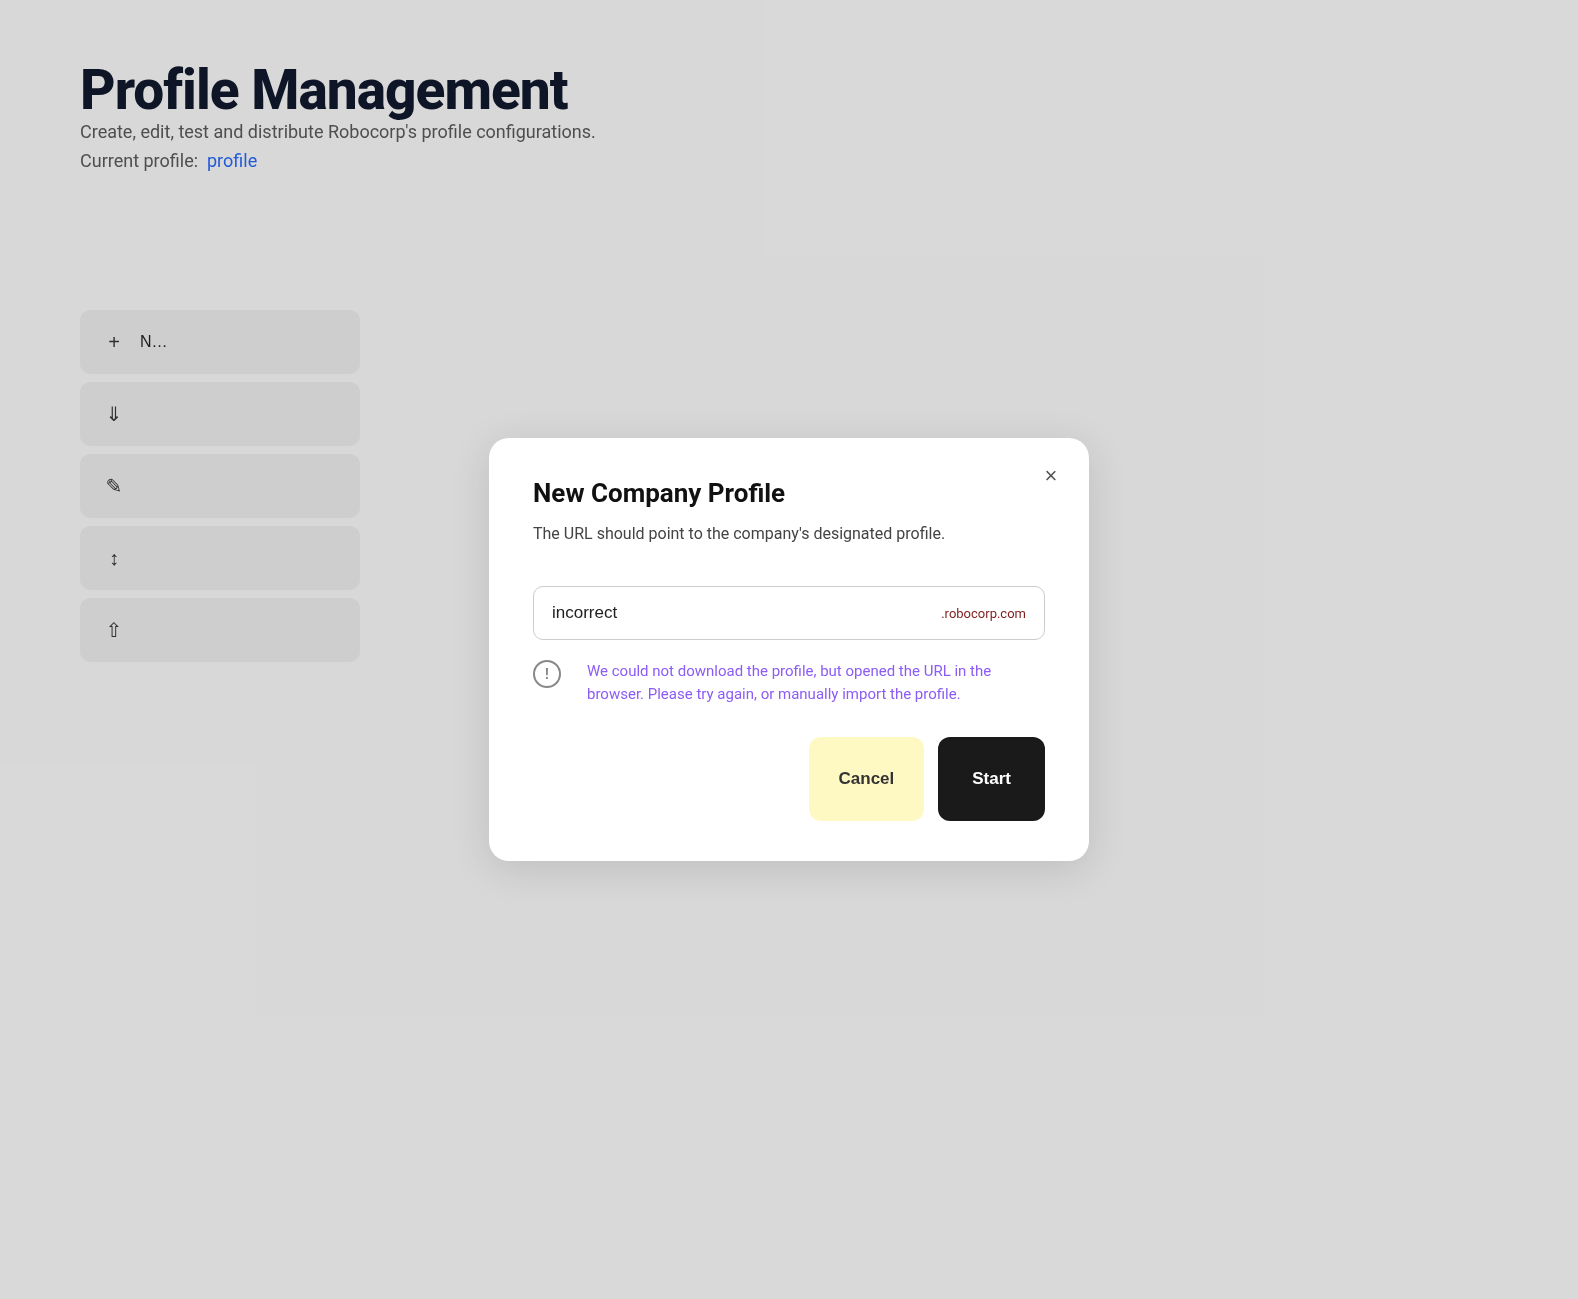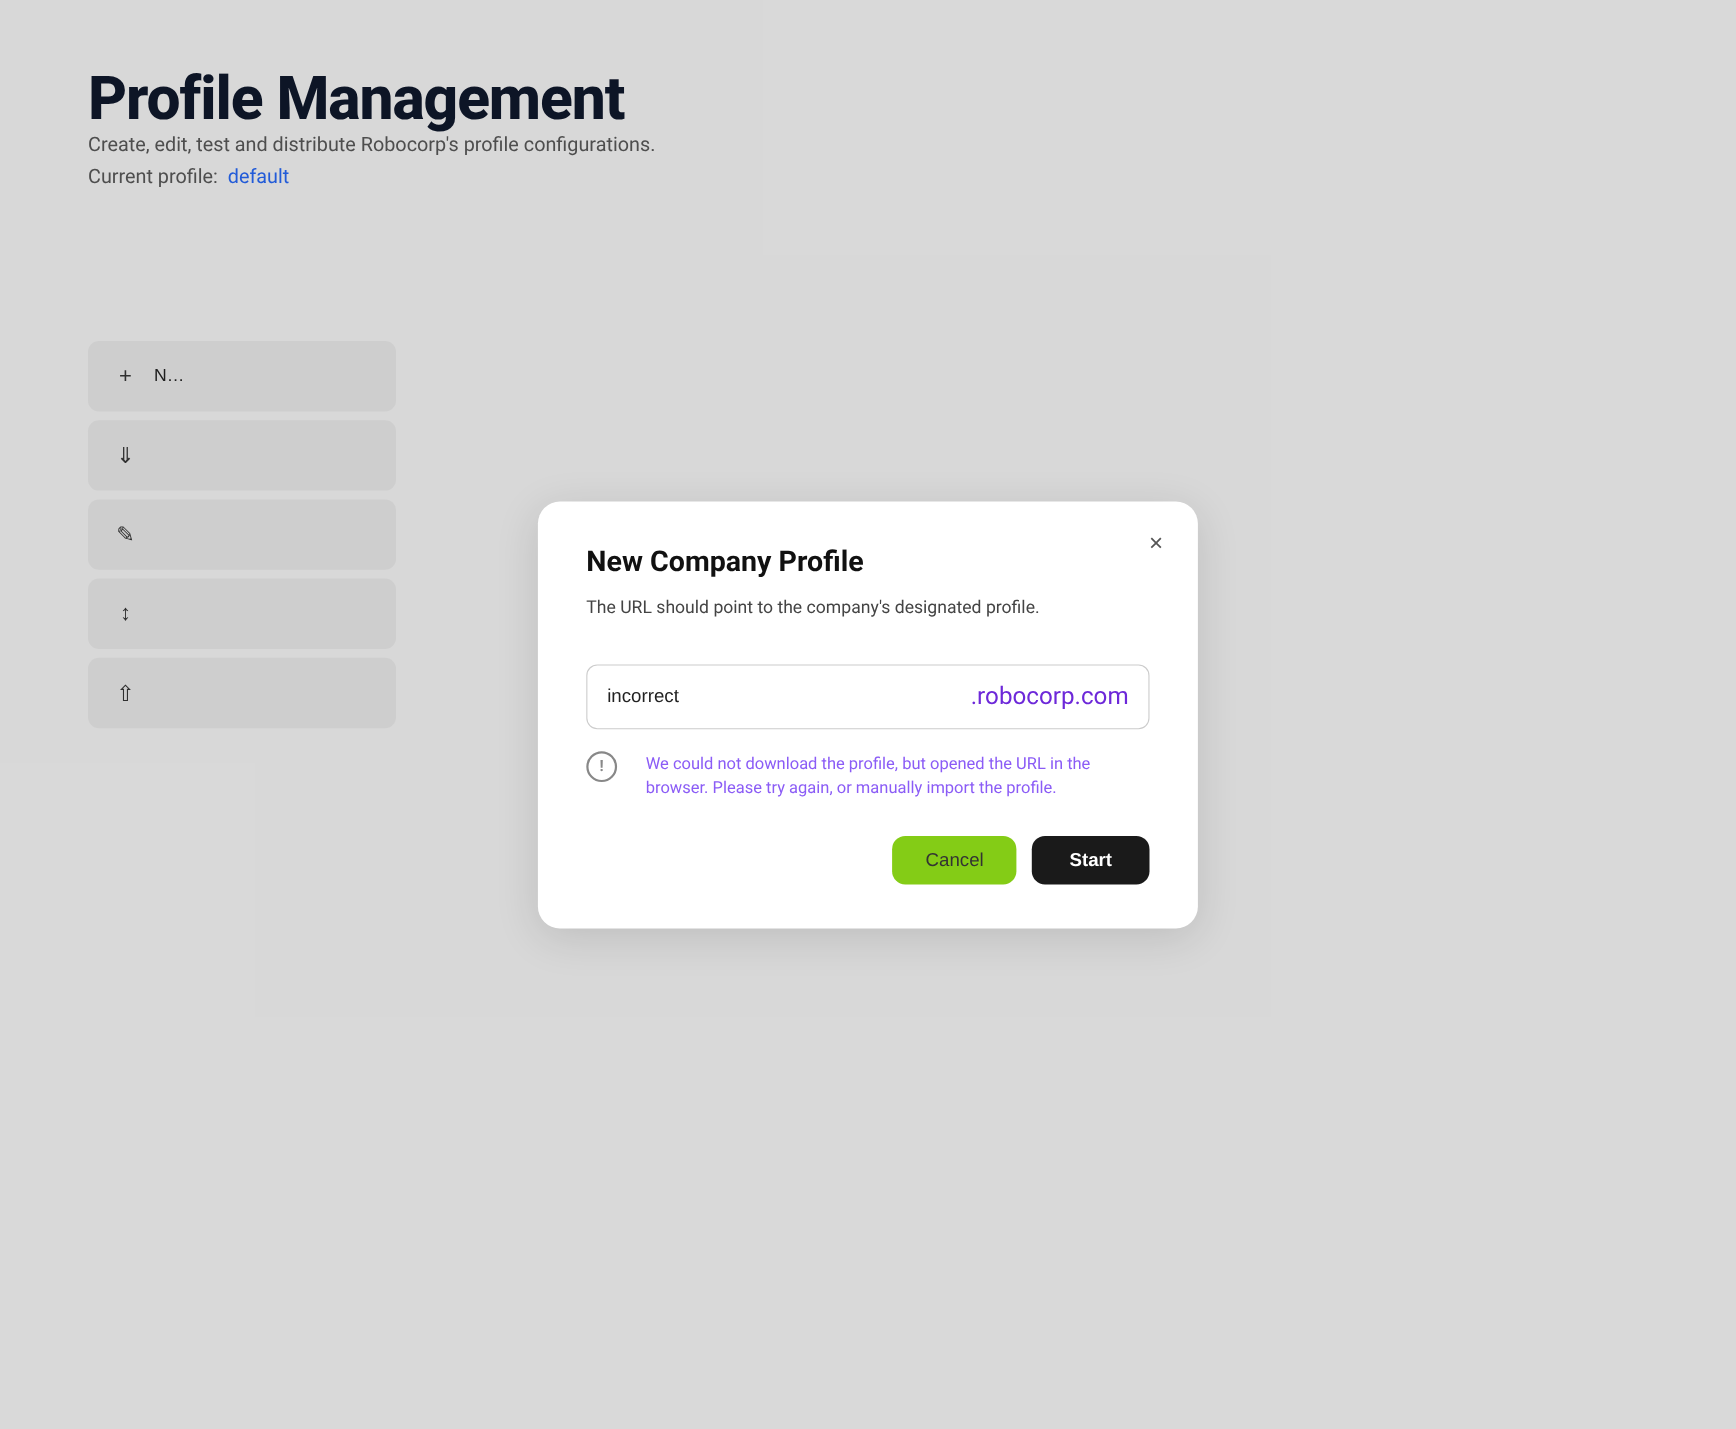--- a/index.html
+++ b/index.html
@@ -151,22 +151,22 @@
       flex: 1;
       border: none;
       outline: none;
       font-size: 17px;
       padding: 16px 18px;
       color: #222;
       background: transparent;
     }
 
     .url-suffix {
-      font-size: 22px;
-      color: #6d28d9;
+      font-size: 13px;
+      color: #7f1d1d;
       padding: 16px 18px 16px 0;
       white-space: nowrap;
     }
 
     .error-row {
       display: flex;
       align-items: flex-start;
       gap: 12px;
       margin-bottom: 32px;
     }
@@ -178,26 +178,26 @@
       margin-left: 14px;
     }
 
     .modal-actions {
       display: flex;
       justify-content: flex-end;
       gap: 14px;
     }
 
     .btn-cancel {
-      background: #84cc16;
+      background: #fef9c3;
       border: none;
       border-radius: 12px;
-      padding: 12px 30px;
+      padding: 32px 30px;
       font-size: 17px;
-      font-weight: 400;
+      font-weight: 700;
       color: #333;
       cursor: pointer;
     }
 
     .btn-start {
       background: #1a1a1a;
       border: none;
       border-radius: 12px;
       padding: 12px 34px;
       font-size: 17px;
@@ -223,21 +223,21 @@
   </style>
 </head>
 <body>
 
 <div class="page-background">
 
   <h1 class="page-title">Profile Management</h1>
   <p class="page-description">Create, edit, test and distribute Robocorp's profile configurations.</p>
   <p class="current-profile-line">
     <span>Current profile:</span>
-    &nbsp;<a class="current-profile-link">default</a>
+    &nbsp;<a class="current-profile-link">profile</a>
   </p>
 
   <div class="sidebar-buttons">
     <button class="sidebar-btn">
       <span class="sidebar-btn-icon">+</span>
       <span>N…</span>
     </button>
     <button class="sidebar-btn">
       <span class="sidebar-btn-icon">⇓</span>
     </button>

